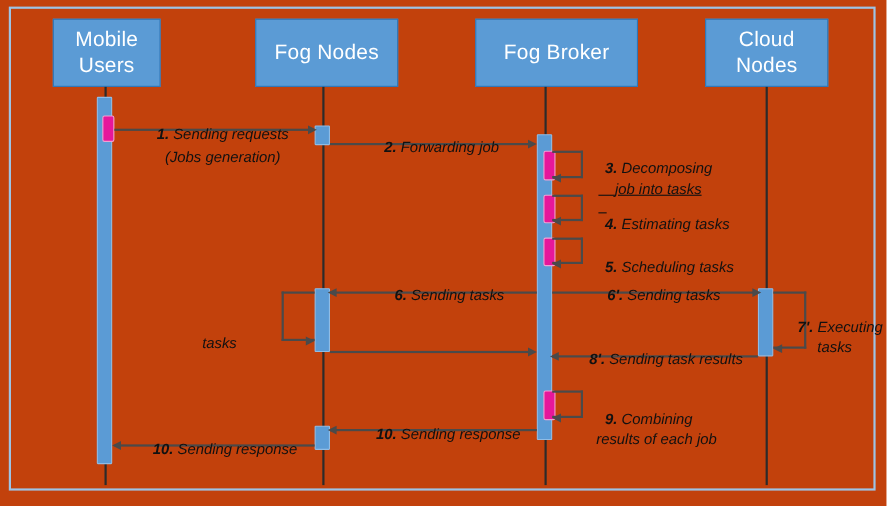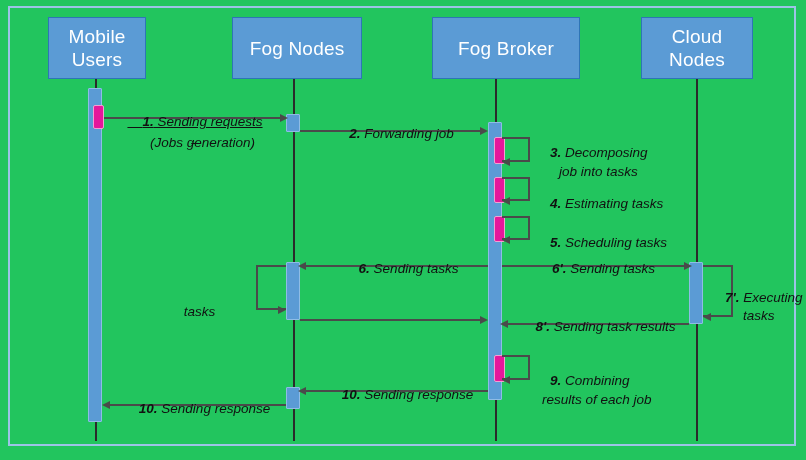--- a/index.html
+++ b/index.html
@@ -4,21 +4,21 @@
 <style>
   html, body {
     margin: 0;
     padding: 0;
     background: #ffffff;
   }
   #canvas {
     position: relative;
     width: 806px;
     height: 460px;
-    background: #22c55e;
+    background: #c2410c;
     font-family: "Liberation Sans", sans-serif;
     overflow: hidden;
   }
   .frame {
     position: absolute;
     left: 8px;
     top: 6px;
     width: 788px;
     height: 440px;
     border: 2px solid #9DC3E6;
@@ -146,39 +146,39 @@
 
   <div class="focus" style="left:93px; top:105px; width:11px; height:24px;"></div>
 
   <div class="focus" style="left:494px; top:137px; width:11px; height:27px;"></div>
   <div class="focus" style="left:494px; top:177px; width:11px; height:26px;"></div>
   <div class="focus" style="left:494px; top:216px; width:11px; height:26px;"></div>
   <div class="focus" style="left:494px; top:355px; width:11px; height:27px;"></div>
 
   <div class="msgline" style="left:104px; top:117px; width:178px;"></div>
   <div class="arrowhead right" style="left:280px; top:114px;"></div>
-  <div class="lbl c" style="left:110px; top:98px; width:170px;text-decoration:underline;">
+  <div class="lbl c" style="left:110px; top:98px; width:170px;">
     <b>1.</b><span> Sending requests</span>
   </div>
   <div class="lbl c" style="left:110px; top:119px; width:170px;">
     <span>(Jobs generation)</span>
   </div>
 
   <div class="msgline" style="left:300px; top:130px; width:182px;"></div>
   <div class="arrowhead right" style="left:480px; top:127px;"></div>
   <div class="lbl c" style="left:306px; top:110px; width:176px;">
     <b>2.</b><span> Forwarding job</span>
   </div>
 
   <div class="loop" style="left:502px; top:137px; width:28px; height:25px;"></div>
   <div class="arrowhead left" style="left:502px; top:158px;"></div>
   <div class="lbl" style="left:535px; top:129px;">
     <b>3.</b><span> Decomposing</span>
   </div>
-  <div class="lbl" style="left:544px; top:148px;">
+  <div class="lbl" style="left:544px; top:148px;text-decoration:underline;">
     <span>job into tasks</span>
   </div>
 
   <div class="loop" style="left:502px; top:177px; width:28px; height:24px;"></div>
   <div class="arrowhead left" style="left:502px; top:197px;"></div>
   <div class="lbl" style="left:535px; top:180px;">
     <b>4.</b><span> Estimating tasks</span>
   </div>
 
   <div class="loop" style="left:502px; top:216px; width:28px; height:24px;"></div>

